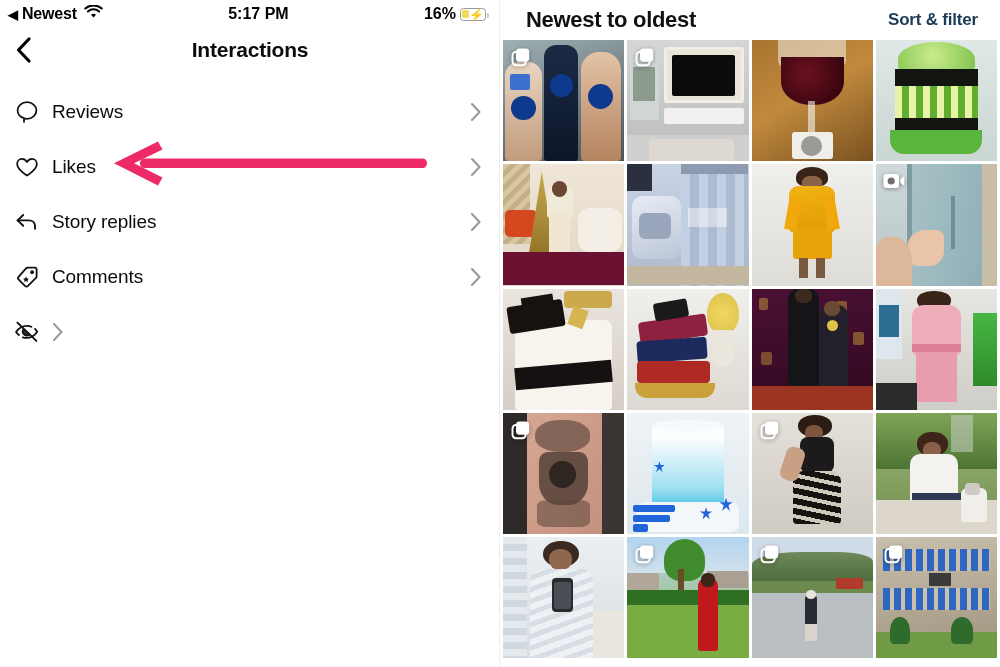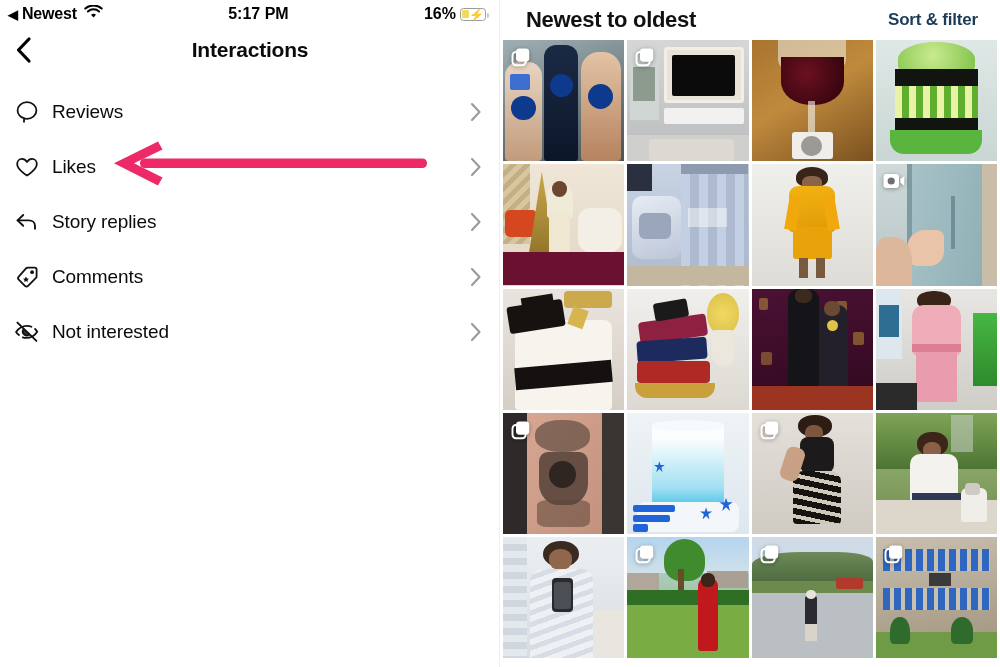--- a/index.html
+++ b/index.html
@@ -226,21 +226,20 @@
 
       <div class="menu-row">
         <span class="menu-icon">
           <svg width="26" height="26" viewBox="0 0 26 26">
             <path d="M5.0 16.0c-1.3-1.0-2.3-2.1-2.9-3.0 1.9-3.0 6.0-6.2 10.9-6.2 1.6 0 3.1 0.35 4.5 0.95" stroke="#111" stroke-width="1.8" fill="none" stroke-linecap="round"></path>
             <path d="M21.1 10.0c0.9 0.9 1.6 1.85 2.1 2.7 -1.9 3.0-6.0 6.2-10.9 6.2-1.2 0-2.4-0.2-3.5-0.55" stroke="#111" stroke-width="1.8" fill="none" stroke-linecap="round"></path>
             <path d="M9.6 9.9a4.2 4.2 0 0 0 5.8 5.9" stroke="#111" stroke-width="1.8" fill="#111" fill-opacity="0.85"></path>
             <path d="M3.4 3.6 22.4 21.9" stroke="#111" stroke-width="1.9" stroke-linecap="round"></path>
           </svg>
         </span>
-        <span class="menu-label">Not interested</span>
         <span class="menu-chevron">
           <svg width="12" height="20" viewBox="0 0 12 20">
               <path d="M2 2 L9.5 10 L2 18" stroke="#9a9a9a" stroke-width="2.1" fill="none" stroke-linecap="round" stroke-linejoin="round"></path>
             </svg>
         </span>
       </div>
 
     </div>
 
     <svg class="anno-arrow" viewBox="0 0 315 50">

